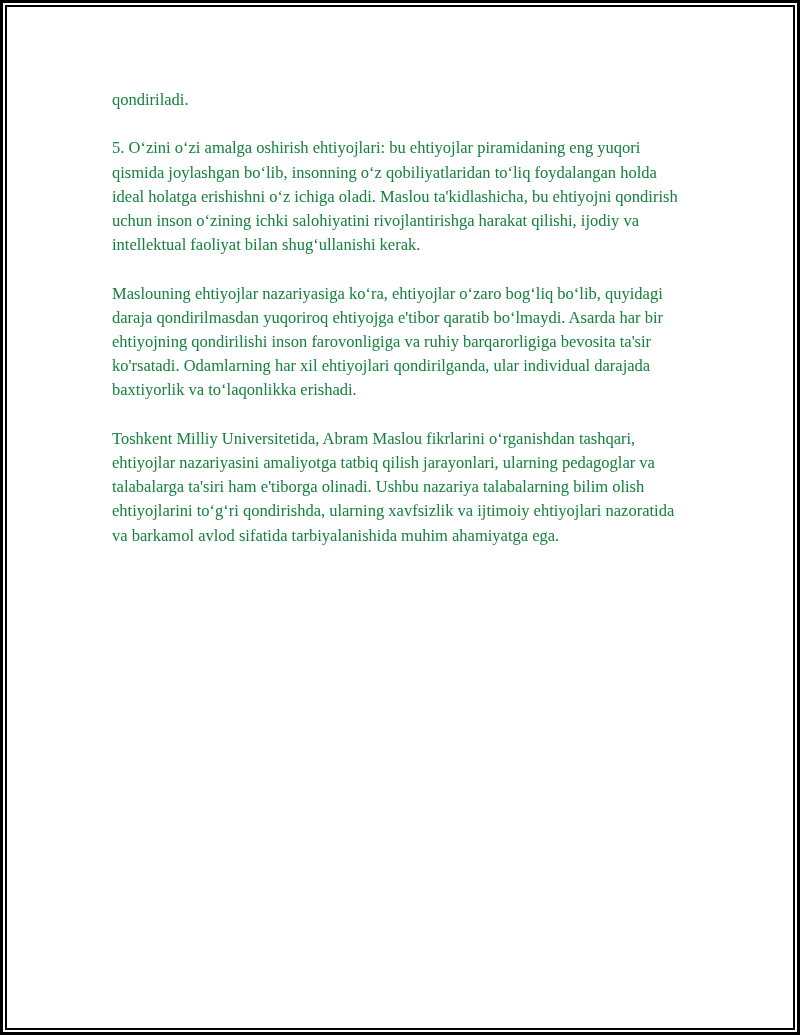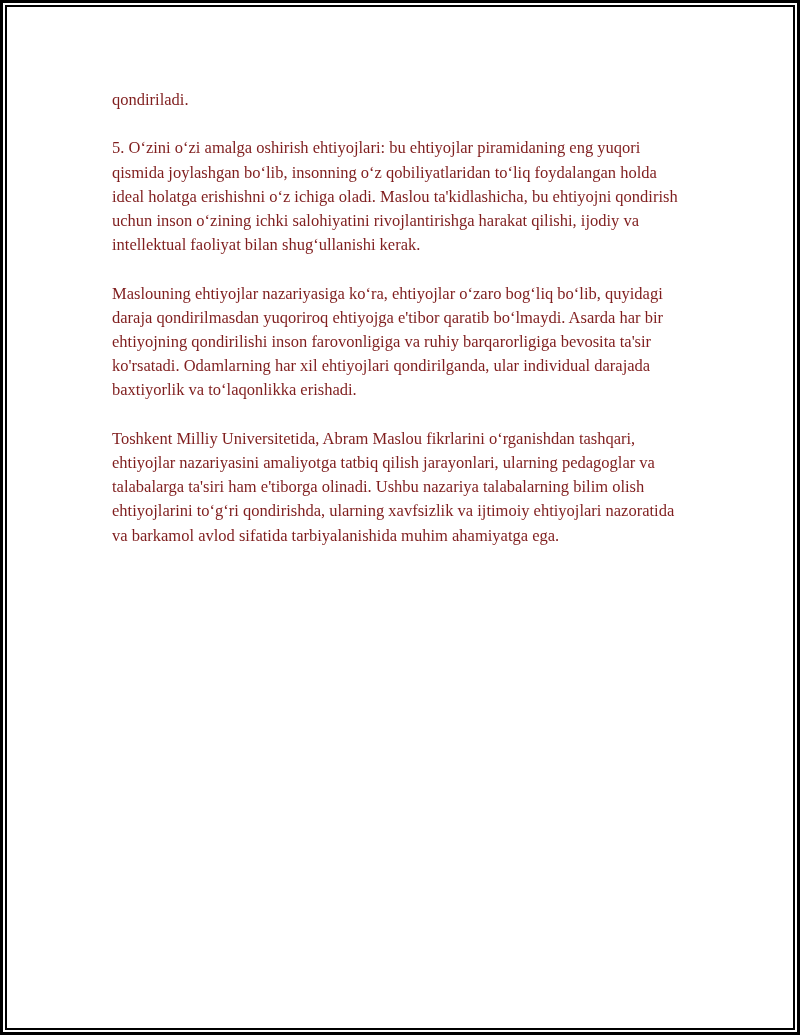--- a/index.html
+++ b/index.html
@@ -33,21 +33,21 @@
       background: #ffffff;
     }
     .page-content {
       position: absolute;
       left: 112px;
       top: 88px;
       width: 580px;
       font-family: "Liberation Serif", serif;
       font-size: 16.5px;
       line-height: 24.2px;
-      color: #7f1d1d;
+      color: #15803d;
     }
     .page-content p {
       margin: 0 0 24.2px 0;
       padding: 0;
     }
   </style>
 </head>
 <body>
 
 <div class="page-frame">

